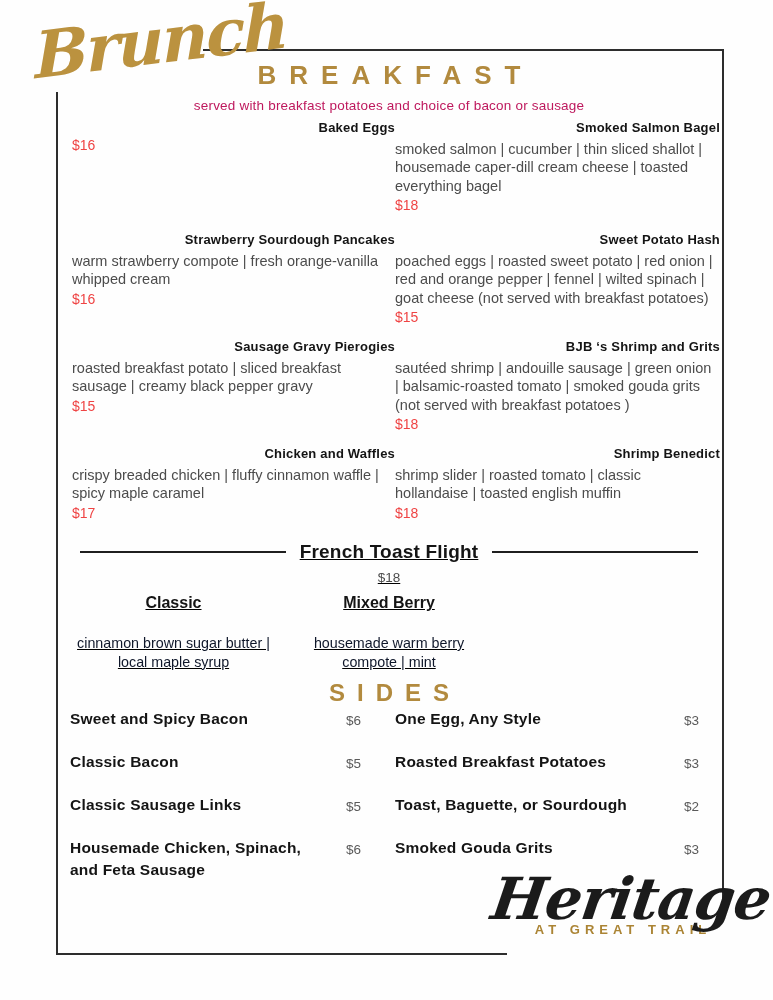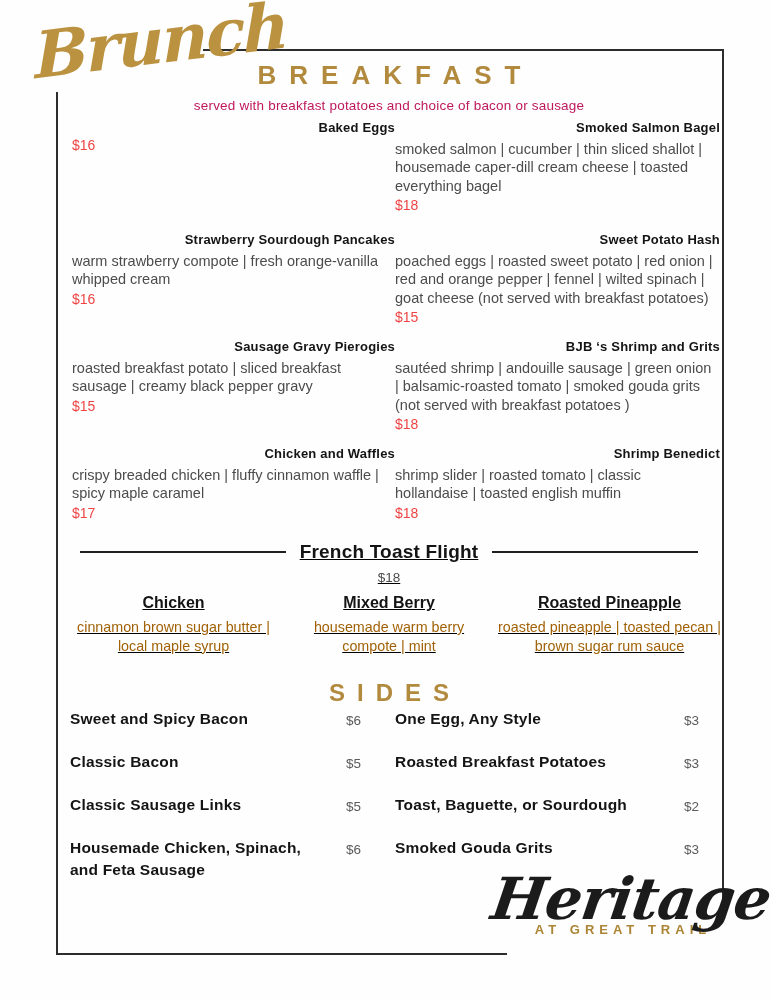--- a/index.html
+++ b/index.html
@@ -40,21 +40,21 @@
   .ftf-titlerow { display:flex; align-items:center; gap:14px; padding:0 24px; }
   .ftf-line { flex:1; height:2px; background:#1f1f1f; }
   .ftf-title { font-size:19px; font-weight:700; color:#141414; letter-spacing:0.2px; }
   .ftf-price { text-align:center; margin-top:7px; font-size:13.5px; color:#4c4c4c; }
   .ftf-cols { display:flex; margin-top:9px; padding-left:10px; }
   .ftf-col { text-align:center; }
   .ftf-col.c1 { width:215px; }
   .ftf-col.c2 { width:200px; margin-left:8px; }
   .ftf-col.c3 { width:225px; margin-left:8px; }
   .ftf-name { font-size:16px; font-weight:700; color:#141414; }
-  .ftf-desc { margin-top:6px; font-size:14.3px; line-height:1.3; color:#a16207; }
+  .ftf-desc { margin-top:22px; font-size:14.3px; line-height:1.3; color:#0f172a; }
 
   
   .sides-title { position:absolute; left:56px; top:679px; width:666px; text-align:center;
                  font-size:24px; font-weight:700; letter-spacing:12px; color:#b28a3e;
                  padding-left:12px; }
   .sgrid { position:absolute; left:70px; top:703px; width:650px;
            display:grid; grid-template-columns:325px 325px;
            grid-template-rows:43px 43px 43px auto; }
   .srow { position:relative; padding-top:5px; }
   .s-name { display:inline-block; max-width:240px; font-size:15.5px; font-weight:700;
@@ -132,30 +132,26 @@
 
   <div class="ftf">
     <div class="ftf-titlerow">
       <div class="ftf-line"></div>
       <div class="ftf-title">French Toast Flight</div>
       <div class="ftf-line"></div>
     </div>
     <div class="ftf-price">$18</div>
     <div class="ftf-cols">
       <div class="ftf-col c1">
-        <div class="ftf-name">Chicken</div>
+        <div class="ftf-name">Classic</div>
         <div class="ftf-desc">cinnamon brown sugar butter | local maple syrup</div>
       </div>
       <div class="ftf-col c2">
         <div class="ftf-name">Mixed Berry</div>
         <div class="ftf-desc">housemade warm berry compote | mint</div>
-      </div>
-      <div class="ftf-col c3">
-        <div class="ftf-name">Roasted Pineapple</div>
-        <div class="ftf-desc">roasted pineapple | toasted pecan | brown sugar rum sauce</div>
       </div>
     </div>
   </div>
 
   <div class="sides-title">SIDES</div>
   <div class="sgrid">
     <div class="srow col-a">
       <span class="s-name">Sweet and Spicy Bacon</span>
       <span class="s-price">$6</span>
     </div>

